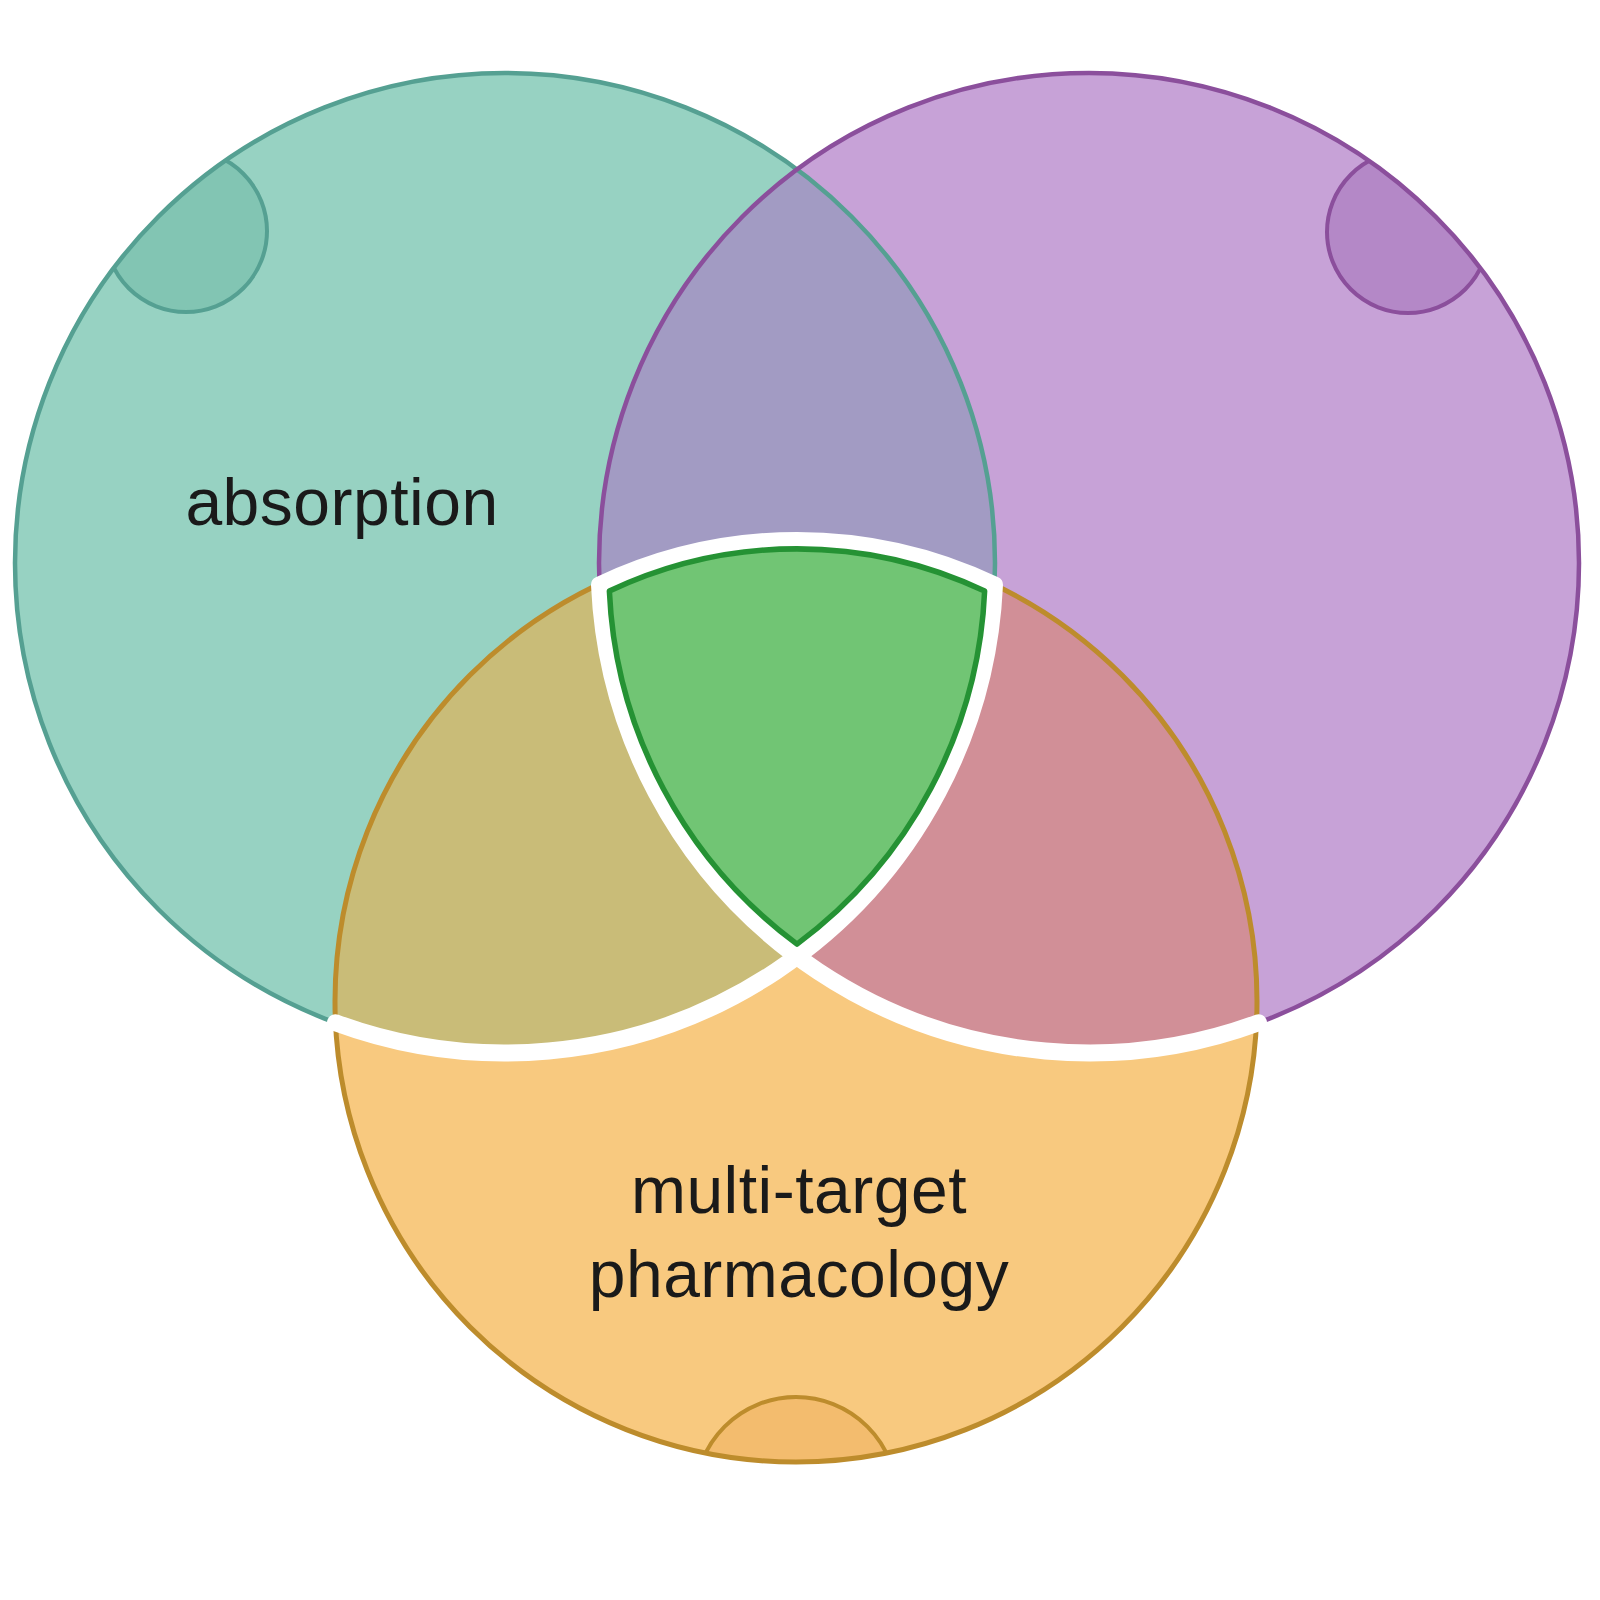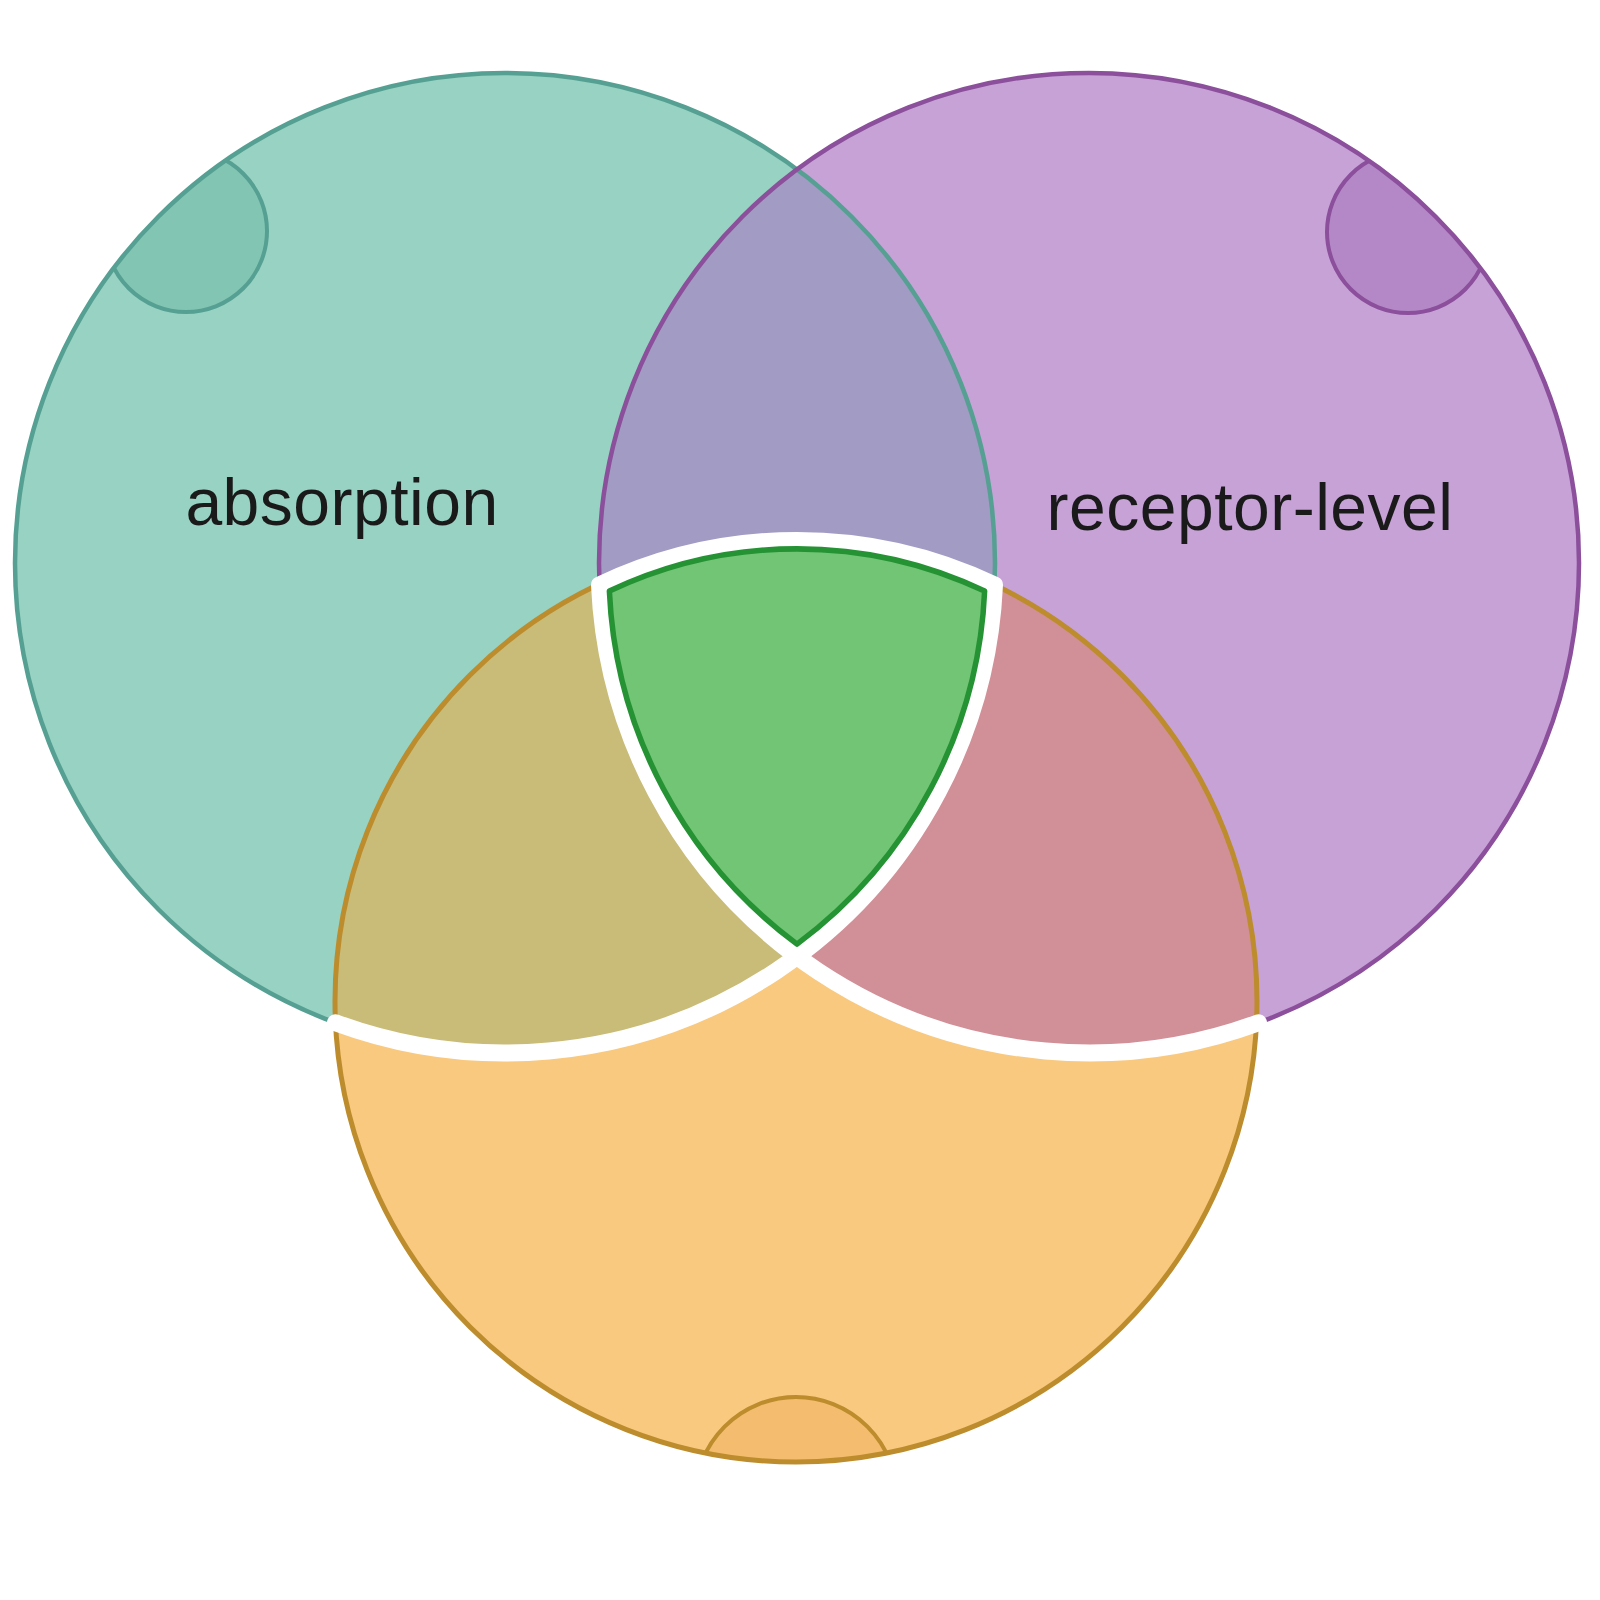--- a/index.html
+++ b/index.html
@@ -108,16 +108,19 @@
                A 461 461 0 0 1 994.5 584.9
                A 490 490 0 0 1 797 956.5
                A 490 490 0 0 1 599.5 584.9 Z" stroke-width="5.8" stroke-linejoin="round" fill="#71c574" stroke="#259234"></path>
     </g>
   </svg>
 
   <div class="venn-label label-absorption">
     <span>absorption</span>
   </div>
   <div class="venn-label label-receptor">
-    <span>receptor-level</span>
+  </div>
+  <div class="venn-label label-multitarget">
+    <span>multi-target</span>
+    <span>pharmacology</span>
   </div>
 
 </div>
 
 </body></html>

